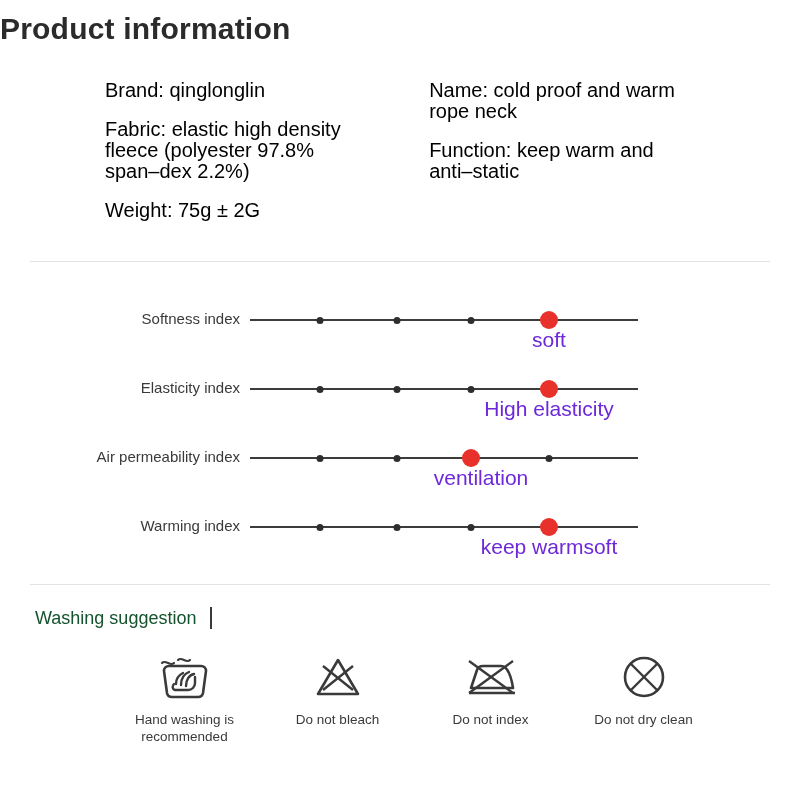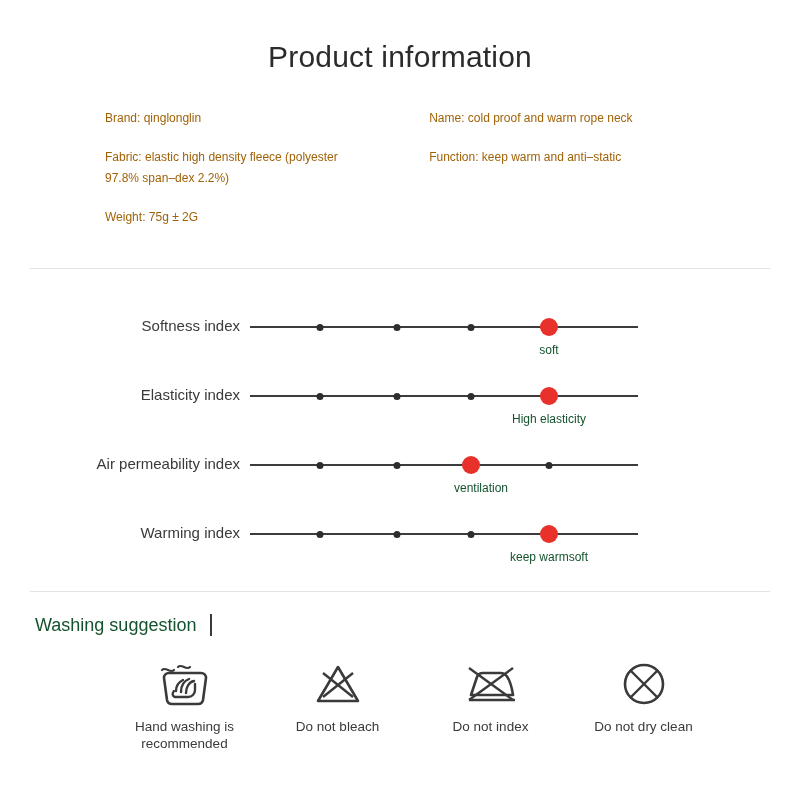--- a/index.html
+++ b/index.html
@@ -16,45 +16,44 @@
   }
   .page {
     position: relative;
     width: 800px;
     height: 800px;
     box-sizing: border-box;
   }
 
   
   .title {
-    text-align: center;
     font-size: 30px;
-    font-weight: normal;
+    font-weight: bold;
     color: #2b2b2b;
     letter-spacing: 0.2px;
-    padding-top: 40px;
+    padding-top: 12px;
     padding-bottom: 6px;
   }
 
   
   .specs {
     display: flex;
     padding: 28px 105px 0 105px;
     box-sizing: border-box;
   }
   .spec-col {
     width: 50%;
     box-sizing: border-box;
   }
   .spec-col.left { padding-right: 20px; }
   .spec-col.right { padding-left: 5px; margin-left: 47px; }
   .spec-line {
-    font-size: 12px;
+    font-size: 20px;
     line-height: 21px;
-    color: #a16207;
+    color: #000000;
     margin-bottom: 18px;
     max-width: 270px;
   }
   .spec-col.right .spec-line { max-width: 290px; }
 
   
   .divider {
     height: 1px;
     background: #e3e3e3;
     margin: 22px 30px 0 30px;
@@ -98,23 +97,23 @@
     position: absolute;
     top: -8px;
     width: 18px;
     height: 18px;
     border-radius: 50%;
     background: #e8312a;
     transform: translateX(-50%);
   }
   .index-caption {
     position: absolute;
-    top: 48px;
-    font-size: 12px;
-    color: #14532d;
+    top: 40px;
+    font-size: 21px;
+    color: #6d28d9;
     transform: translateX(-50%);
     white-space: nowrap;
   }
 
   
   .divider2 {
     height: 1px;
     background: #e3e3e3;
     margin: 20px 30px 0 30px;
   }

